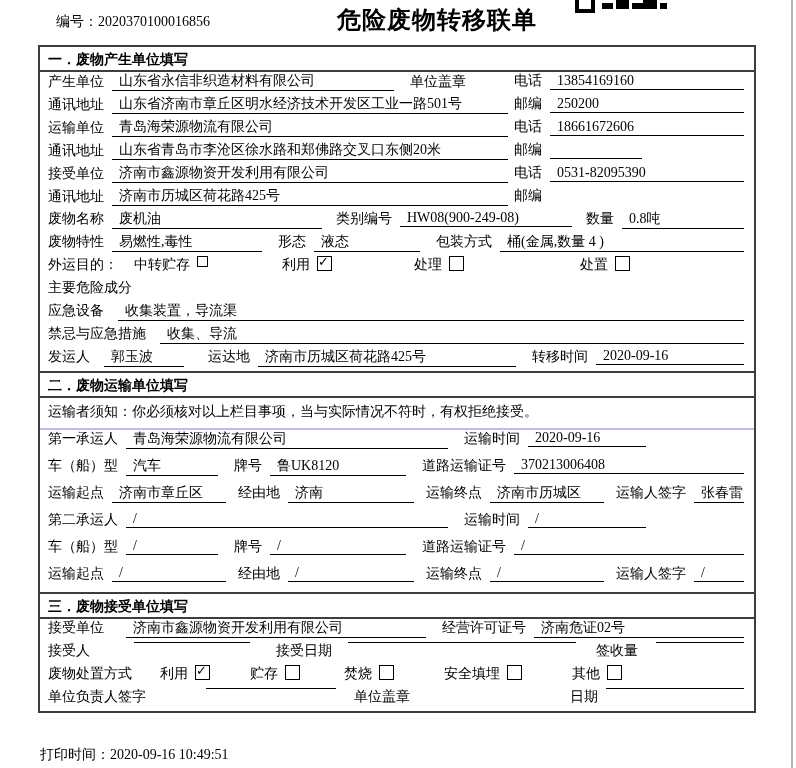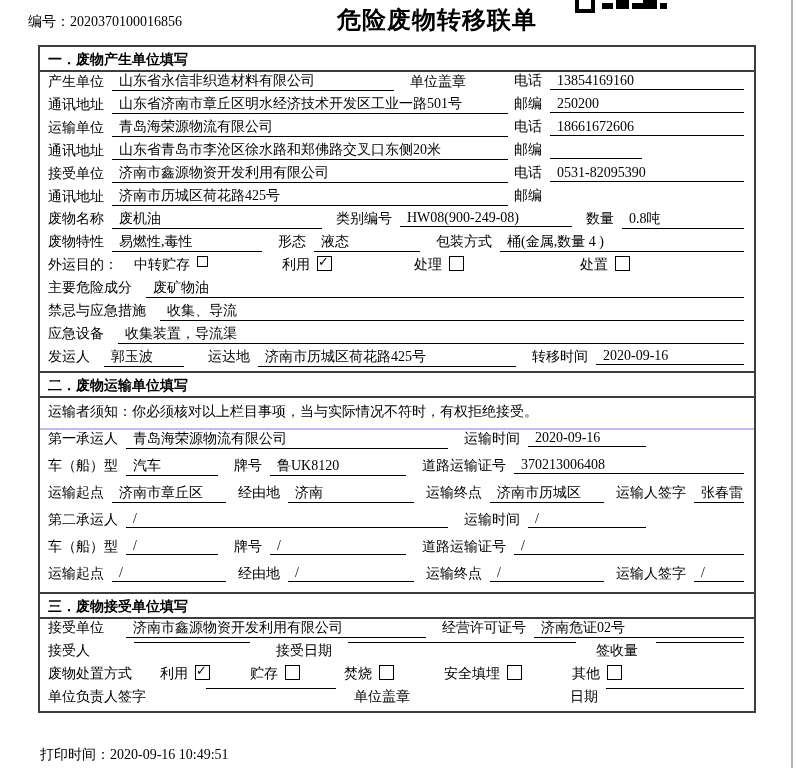--- a/index.html
+++ b/index.html
@@ -1,20 +1,20 @@
 <!DOCTYPE html>
 <html><head>
 <meta charset="utf-8">
 <style>
   html,body { margin:0; padding:0; }
   body {
     width:796px; height:768px; background:#ffffff; position:relative; overflow:hidden;
     font-family:"Liberation Serif","DejaVu Serif",serif; font-size:14px; color:#000;
   }
-  .doc-no { position:absolute; left:28px; top:13px; white-space:nowrap; }
+  .doc-no { position:absolute; left:56px; top:13px; white-space:nowrap; }
   .doc-title {
     position:absolute; left:78px; top:4px; width:718px; text-align:center;
     font-family:"Liberation Sans","DejaVu Sans",sans-serif; font-weight:bold; font-size:24px; letter-spacing:1px;
   }
   .qr { position:absolute; left:575px; top:0; width:92px; height:10px; }
   .qr i { position:absolute; background:#000; display:block; }
   .qr .q1 { left:0; top:0; width:12px; height:9px; background:transparent; border-left:4px solid #000; border-right:4px solid #000; border-bottom:4px solid #000; }
   .qr .q2 { left:27px; top:3px; width:11px; height:6px; }
   .qr .q3 { left:41px; top:0; width:13px; height:9px; }
   .qr .q4 { left:57px; top:3px; width:20px; height:6px; }
@@ -160,31 +160,30 @@
       <span class="lb" style="margin-left:74px">利用</span>
       <span class="cb" data-checked="true"></span>
       <span class="lb" style="margin-left:82px">处理</span>
       <span class="cb" data-checked="false"></span>
       <span class="lb" style="margin-left:116px">处置</span>
       <span class="cb" data-checked="false"></span>
     </div>
 
     <div class="row">
       <span class="lb">主要危险成分</span>
-      <span class="vl fx" style="margin-left:14px">废矿物油</span>
+    </div>
+
+    <div class="row">
+      <span class="lb">应急设备</span>
+      <span class="vl fx" style="margin-left:14px">收集装置，导流渠</span>
     </div>
 
     <div class="row">
       <span class="lb">禁忌与应急措施</span>
       <span class="vl fx" style="margin-left:14px">收集、导流</span>
-    </div>
-
-    <div class="row">
-      <span class="lb">应急设备</span>
-      <span class="vl fx" style="margin-left:14px">收集装置，导流渠</span>
     </div>
 
     <div class="row">
       <span class="lb">发运人</span>
       <span class="vl" style="width:80px;margin-left:14px">郭玉波</span>
       <span class="lb" style="margin-left:24px">运达地</span>
       <span class="vl" style="width:258px">济南市历城区荷花路425号</span>
       <span class="lb" style="margin-left:16px">转移时间</span>
       <span class="vl fx">2020-09-16</span>
     </div>

